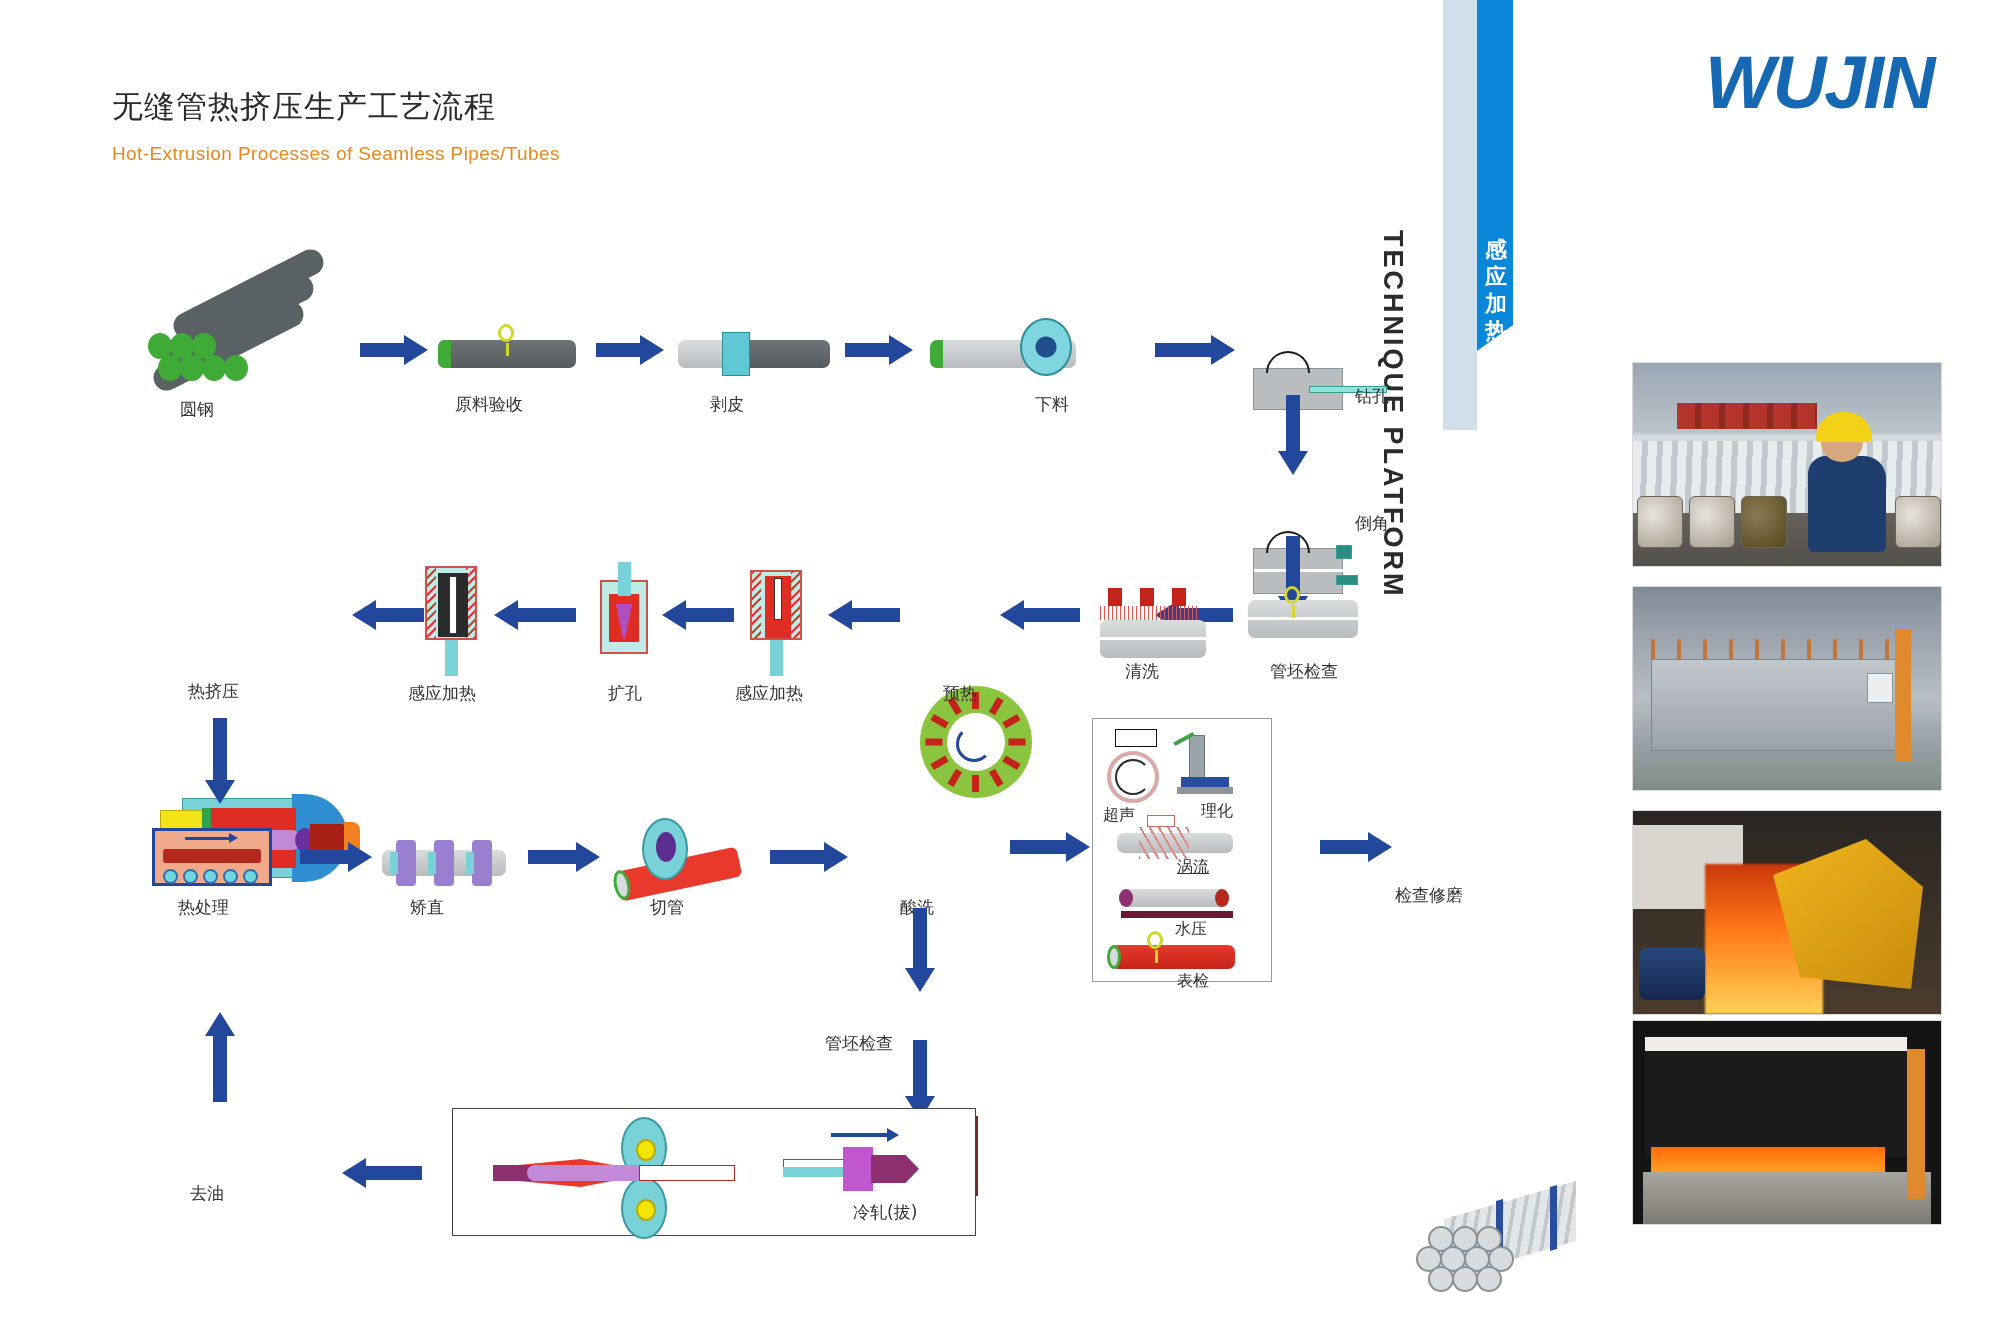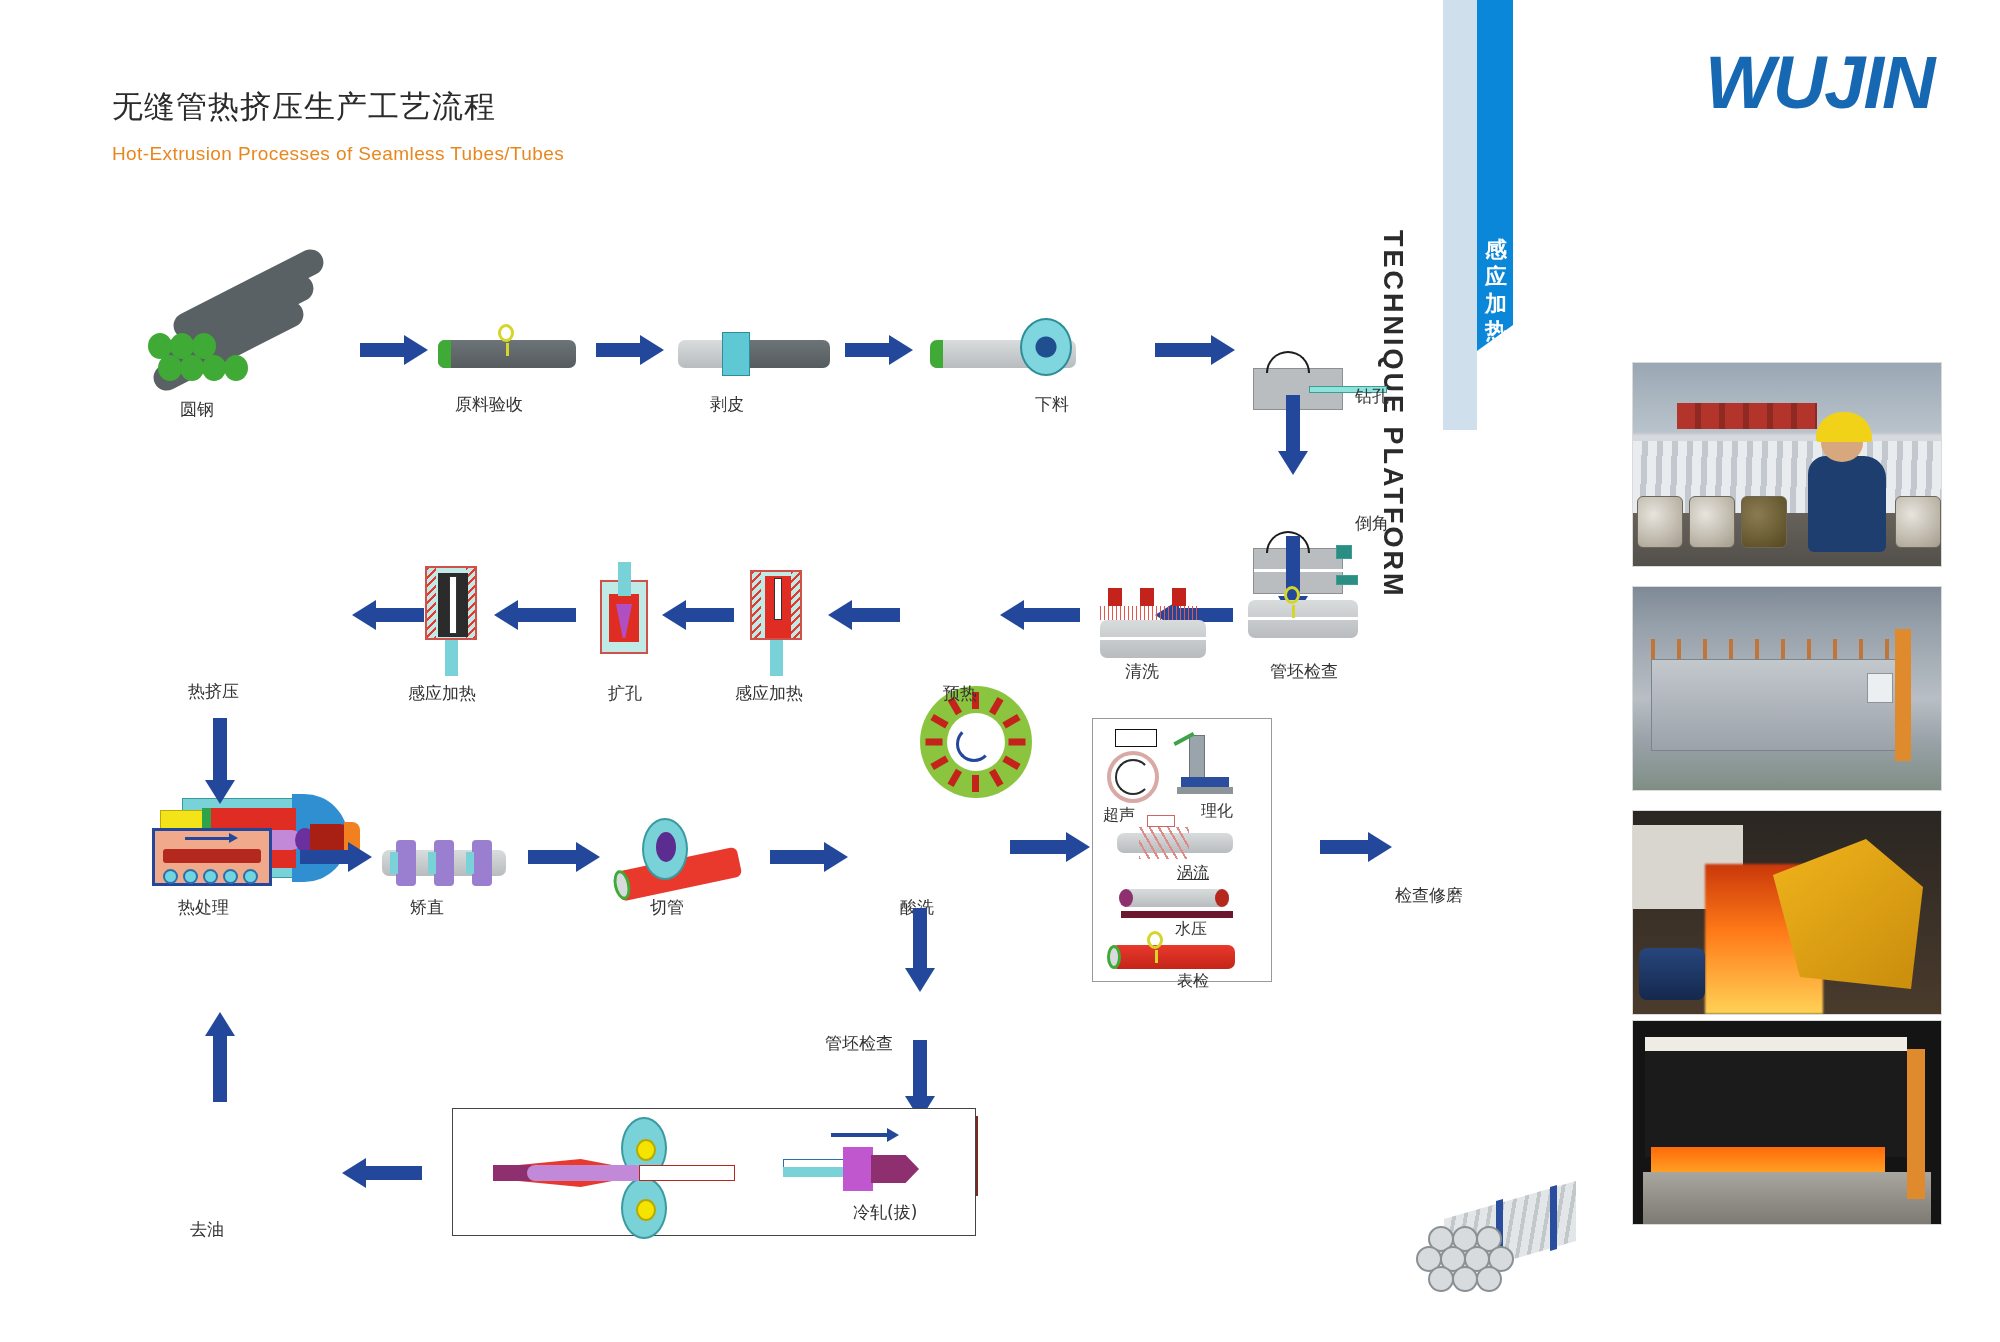--- a/index.html
+++ b/index.html
@@ -173,21 +173,21 @@
   .roller .pin { position:absolute; left:13px; top:20px; width:20px; height:22px;
             border-radius:50%; background:#f5e400; border:2px solid #b8a800; }
 
   .purple-die { position:absolute; background:#b04fc0; }
   .hot-ext { position:relative; }
 </style>
 </head>
 <body>
 
 <div id="title-zh">无缝管热挤压生产工艺流程</div>
-<div id="title-en">Hot-Extrusion Processes of Seamless Tubes/Tubes</div>
+<div id="title-en">Hot-Extrusion Processes of Seamless Pipes/Tubes</div>
 
 <div id="logo">WUJIN</div>
 
 <div id="banner-wrap">
   <div id="banner-light"></div>
   <div id="banner-dark"></div>
   <div id="banner-zh">感应加热</div>
 </div>
 <div id="banner-en">TECHNIQUE PLATFORM</div>
 
@@ -509,21 +509,21 @@
   <div style="position:absolute; left:96px; top:16px; width:16px; height:52px; background:#9aa5ab; border:1px solid #6d757a;"></div>
   <div style="position:absolute; left:88px; top:58px; width:48px; height:10px; background:#2b4d9e;"></div>
   <div style="position:absolute; left:84px; top:68px; width:56px; height:7px; background:#8e9599;"></div>
   <div style="position:absolute; left:80px; top:18px; width:22px; height:4px; background:#3fa34a; transform:rotate(-28deg);"></div>
   <div class="lbl" style="left:108px; top:82px; font-size:16px;">理化</div>
 
   <div style="position:absolute; left:54px; top:96px; width:28px; height:12px; border:1px solid #c66;"></div>
   <div class="pipe-h pipe-light" style="position:absolute; left:24px; top:114px; width:116px; height:20px;"></div>
   <div style="position:absolute; left:46px; top:108px; width:50px; height:32px;
               background:repeating-linear-gradient(60deg,#e08a86 0 2px,transparent 2px 8px);"></div>
-  <div class="lbl" style="left:84px; top:144px; font-size:16px;text-decoration:underline;">涡流</div>
+  <div class="lbl" style="left:84px; top:138px; font-size:16px;text-decoration:underline;">涡流</div>
 
   <div class="pipe-h pipe-light" style="position:absolute; left:28px; top:170px; width:108px; height:18px;"></div>
   <div style="position:absolute; left:26px; top:170px; width:14px; height:18px; border-radius:50%; background:#8e2f6f;"></div>
   <div style="position:absolute; left:122px; top:170px; width:14px; height:18px; border-radius:50%; background:#b5281d;"></div>
   <div style="position:absolute; left:28px; top:192px; width:112px; height:7px; background:#6b1730;"></div>
   <div class="lbl" style="left:82px; top:200px; font-size:16px;">水压</div>
 
   <div class="pipe-h pipe-red" style="position:absolute; left:18px; top:226px; width:124px; height:24px;"></div>
   <div style="position:absolute; left:14px; top:226px; width:14px; height:24px; border:3px solid #3faa35;
               border-radius:50%; background:#d8dbdd;"></div>
@@ -587,18 +587,18 @@
   <div style="position:absolute; left:378px; top:24px; width:60px; height:4px; background:#23479b;"></div>
   <div style="position:absolute; left:434px; top:19px; width:0;height:0;border-top:7px solid transparent;border-bottom:7px solid transparent;border-left:12px solid #23479b;"></div>
   <div class="lbl" style="left:400px; top:92px;">冷轧(拔)</div>
 </div>
 
 <div class="arr-l" style="left:342px; top:1158px; width:80px;">
   <div class="head"></div>
     <div class="shaft" style="left:22px; width:58px;"></div>
 </div>
 
-<div class="lbl" style="left:190px; top:1218px;">去油</div>
+<div class="lbl" style="left:190px; top:1182px;">去油</div>
 
 <div class="arr-u" style="left:205px; top:1012px; height:90px;">
   <div class="head" style="top:0;"></div>
     <div class="shaft" style="top:22px; height:68px;"></div>
 </div>
 
 </body></html>

